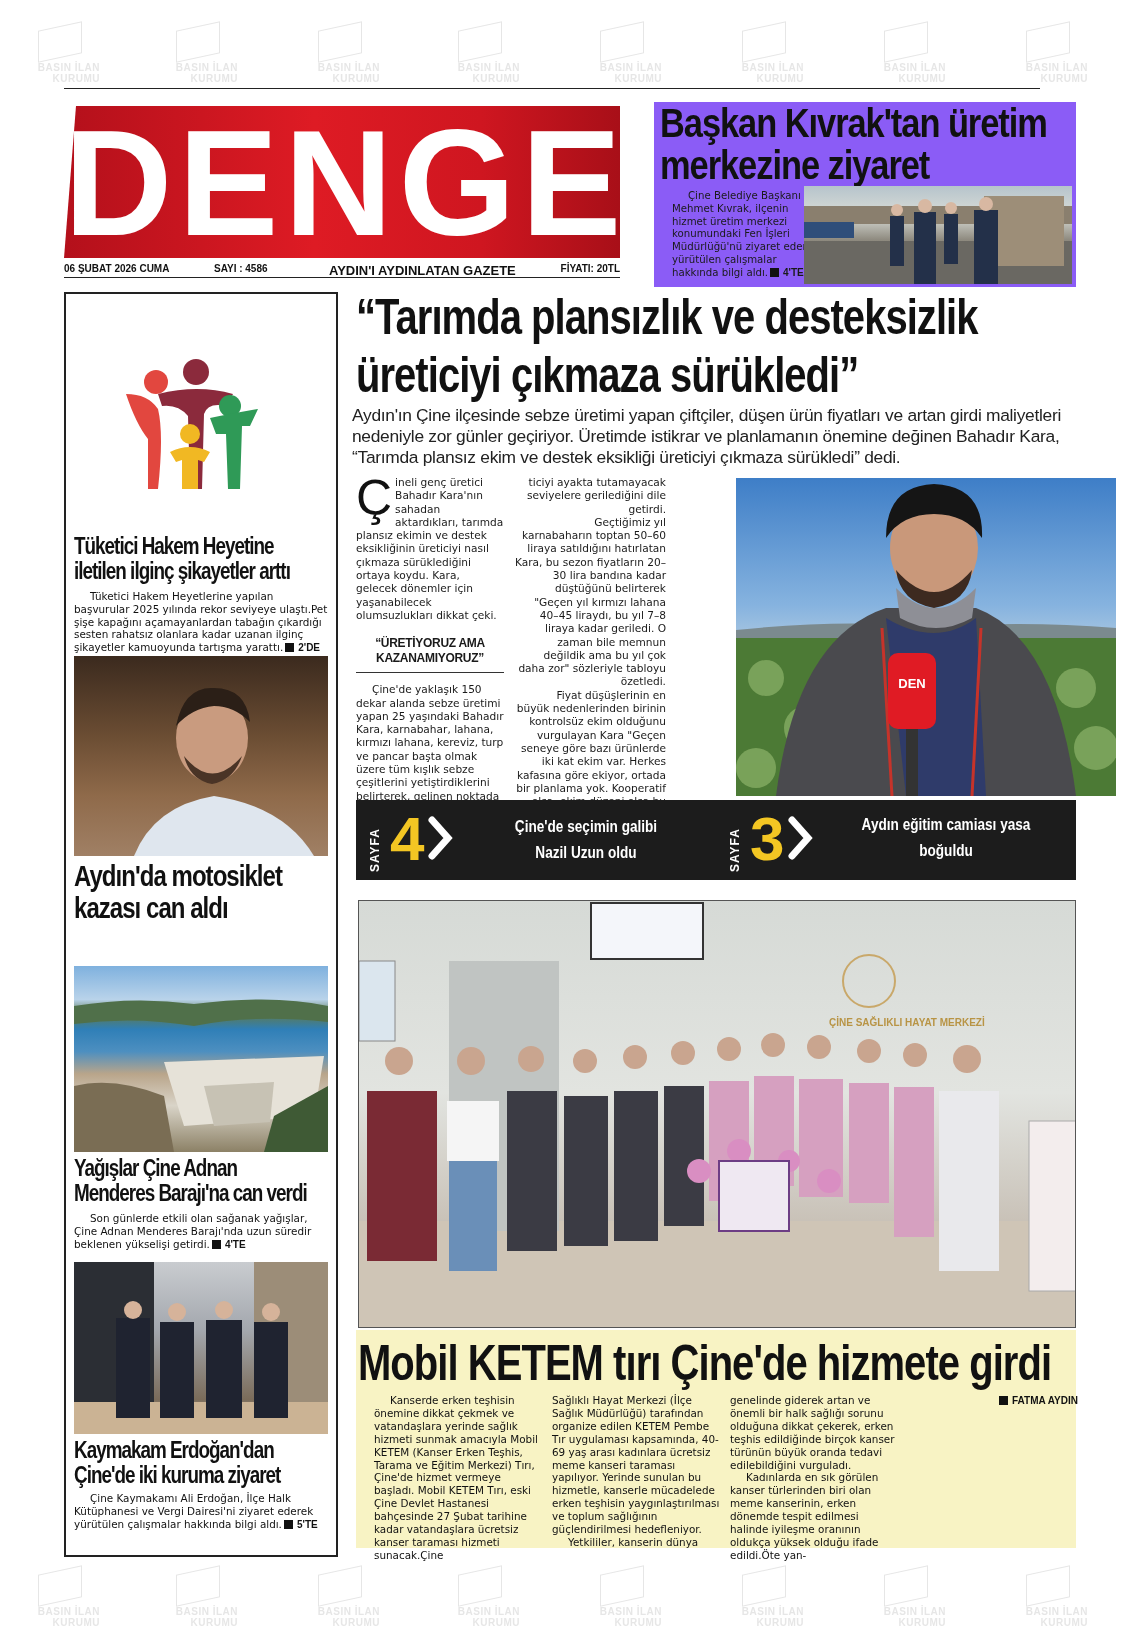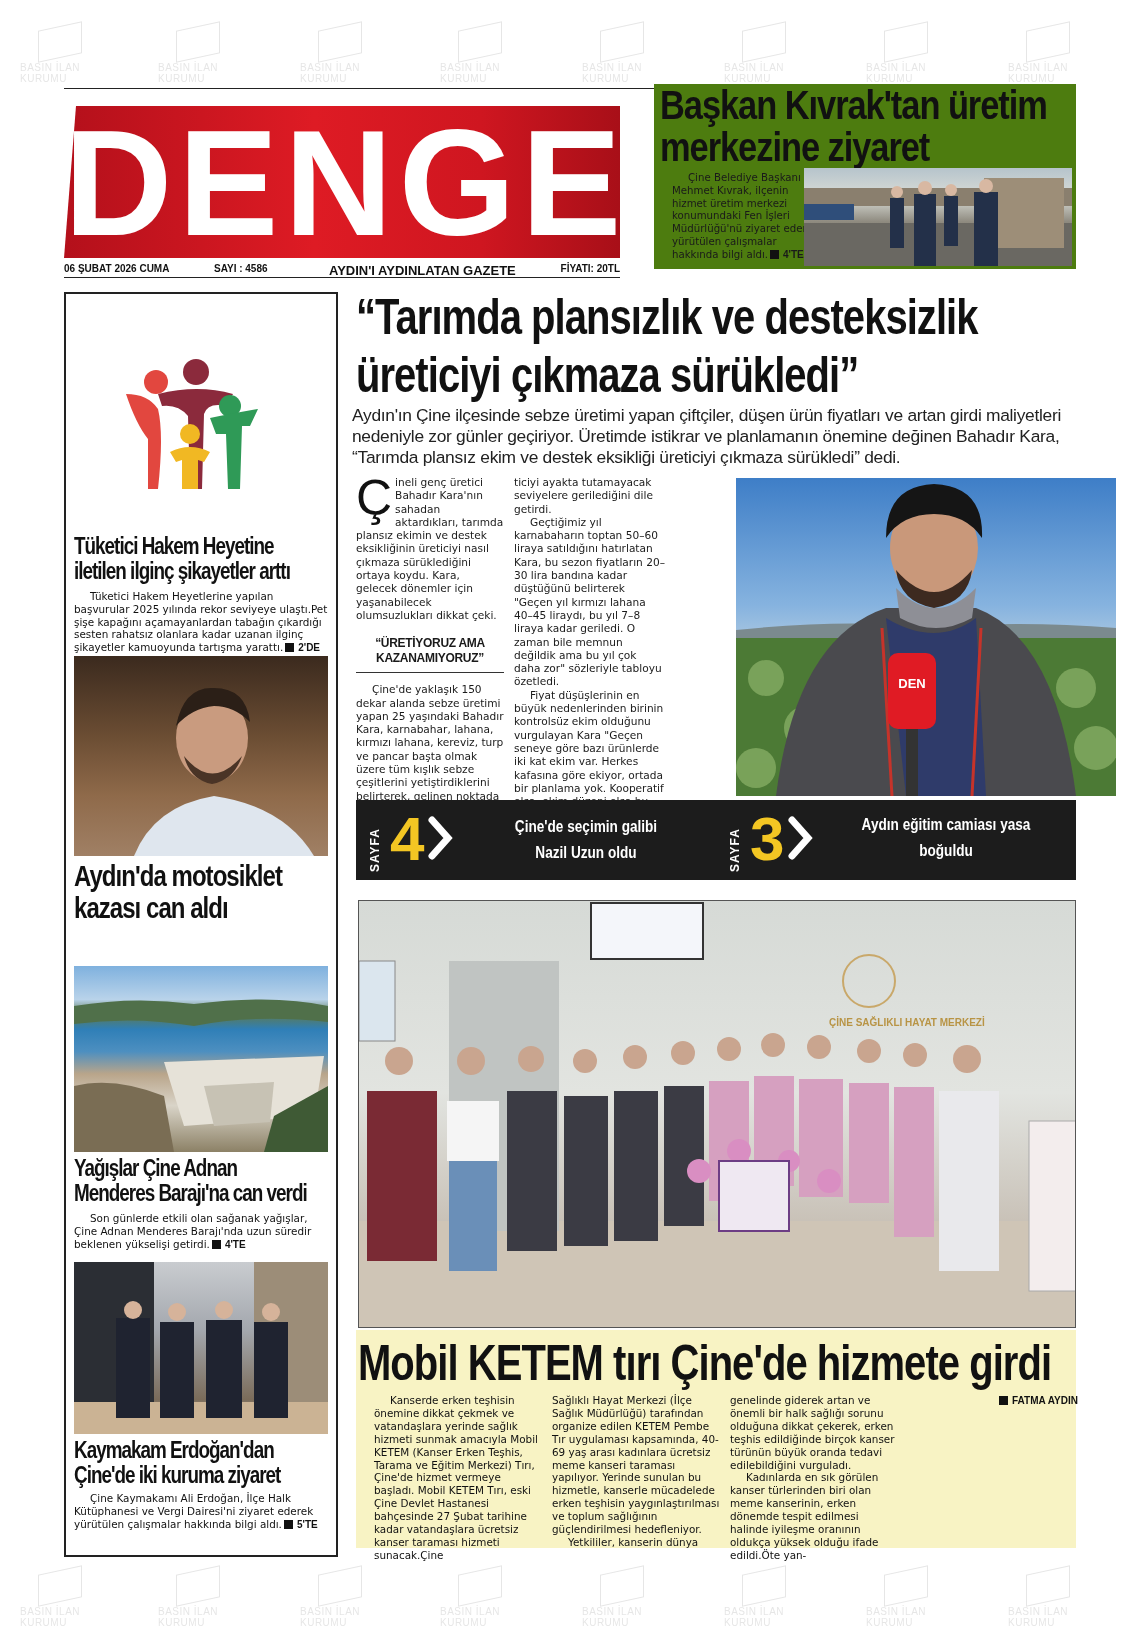--- a/index.html
+++ b/index.html
@@ -16,56 +16,56 @@
   
   #top-rule { left: 64px; top: 88px; width: 976px; height: 1px; background: #222; }
 
   
   #masthead { left: 64px; top: 106px; width: 556px; height: 152px; background: linear-gradient(90deg, #b4101b 0%, #de1b24 45%, #cf1620 75%, #a80f18 100%); clip-path: polygon(12px 0, 100% 0, 100% 100%, 0 100%, 6px 50%); }
   #logo-text { left: 0; top: -8px; width: 556px; text-align: center; font-family: "Liberation Sans", sans-serif; font-weight: 700; font-size: 150px; color: #ffffff; letter-spacing: 6px; line-height: 170px; }
   #info-bar { left: 64px; top: 262px; width: 556px; height: 16px; border-bottom: 1.5px solid #222; font-family: "Liberation Sans", sans-serif; font-weight: 700; font-size: 10px; }
   #info-bar span { position: absolute; top: 1px; white-space: nowrap; }
 
   
-  #topbox { left: 654px; top: 84px; width: 422px; height: 185px; background: #4d7c0f; }
+  #topbox { left: 654px; top: 102px; width: 422px; height: 185px; background: #8b5cf6; }
   #topbox-title { left: 6px; top: 0; font-size: 40px; line-height: 42px; color: #111; transform: scaleX(0.86); white-space: nowrap; }
   #topbox-text { left: 18px; top: 88px; width: 148px; font-size: 10.2px; line-height: 12.8px; }
   #topbox-photo { left: 150px; top: 84px; width: 268px; height: 98px; overflow: hidden; background: linear-gradient(180deg, #b6c4cc 0%, #d9dcd6 30%, #8e8a7f 55%, #5c5b55 100%); }
 
   
   #left-frame { left: 64px; top: 292px; width: 274px; height: 1265px; border: 2px solid #222; }
   #family-logo { left: 52px; top: 60px; width: 150px; height: 140px; }
   .lh { font-size: 23px; line-height: 25px; color: #111; transform: scaleX(0.82); white-space: nowrap; }
   .lp { font-size: 10.4px; line-height: 12.8px; }
   .photo { overflow: hidden; }
 
   
   #main-head { left: 356px; top: 288px; width: 720px; font-size: 50px; line-height: 58px; color: #111; transform: scaleX(0.8); white-space: nowrap; }
   #main-lead { left: 352px; top: 405px; width: 720px; font-family: "Liberation Sans", sans-serif; font-size: 17.4px; line-height: 21px; color: #222; letter-spacing: -0.3px; }
   #col1 { left: 356px; top: 476px; width: 148px; }
-  #col2 { left: 514px; top: 476px; width: 152px; }
+  #col2 { left: 514px; top: 476px; width: 152px; text-align: right; }
   .dropcap { float: left; font-family: "Liberation Sans", sans-serif; font-size: 50px; line-height: 42px; margin: 1px 3px 0 0; color: #111; }
   #subhead { margin: 14px 0 10px 0; text-align: center; font-family: "Liberation Sans", sans-serif; font-weight: 700; font-size: 12px; line-height: 15px; border-bottom: 1.5px solid #333; padding-bottom: 6px; letter-spacing: -0.3px; }
   #main-photo { left: 696px; top: 478px; width: 380px; height: 318px; overflow: hidden; background: linear-gradient(180deg, #3e7ec7 0%, #86b3df 40%, #c4d5e2 60%, #6b8f45 65%, #3f6a2d 100%); margin-left: 40px; }
 
   
   #teaser { left: 356px; top: 800px; width: 720px; height: 80px; background: #1c1c1c; }
   .sayfa { position: absolute; top: 22px; color: #fff; font-family: "Liberation Sans", sans-serif; font-weight: 700; font-size: 12px; transform: rotate(-90deg); transform-origin: left top; letter-spacing: 1px; }
   .bignum { position: absolute; top: 6px; font-family: "Liberation Sans", sans-serif; font-weight: 700; font-size: 62px; line-height: 66px; color: #f3c623; }
   .chev { position: absolute; top: 16px; width: 28px; height: 44px; }
   .teaser-text { position: absolute; color: #fff; font-family: "Liberation Sans", sans-serif; font-weight: 700; font-size: 16px; line-height: 26px; text-align: center; transform: scaleX(0.85); transform-origin: center top; }
 
   
   #ketem-photo { left: 358px; top: 900px; width: 718px; height: 428px; overflow: hidden; border: 1px solid #555; background: linear-gradient(180deg, #d6dad6 0%, #e2e4e0 45%, #c9c2b8 75%, #d0c8bb 100%); }
   #ketem-box { left: 356px; top: 1330px; width: 720px; height: 218px; background: #f8f3c4; }
   #ketem-head { left: 2px; top: 6px; font-size: 50px; line-height: 54px; color: #111; transform: scaleX(0.8); white-space: nowrap; }
   .kc { position: absolute; top: 64px; width: 170px; font-size: 10.4px; line-height: 12.9px; }
 
   
-  .wm { position: absolute; width: 80px; text-align: left; color: rgba(200,200,200,0.45); font-family: "Liberation Sans", sans-serif; font-weight: 400; font-size: 10px; line-height: 11px; letter-spacing: 0.5px; pointer-events: none; }
+  .wm { position: absolute; width: 80px; text-align: right; color: rgba(200,200,200,0.45); font-family: "Liberation Sans", sans-serif; font-weight: 700; font-size: 10px; line-height: 11px; letter-spacing: 0.5px; pointer-events: none; }
   .wm .box { width: 44px; height: 32px; margin: 0 auto 4px auto; border: 1.5px solid rgba(200,200,200,0.45); transform: skewY(-12deg); }
 </style>
 </head>
 <body>
 
 <div id="watermarks">
     <div class="wm" style="left: 20px; top: 26px;">
       <div class="box"></div>
       <div>BASIN İLAN</div>
       <div>KURUMU</div>

